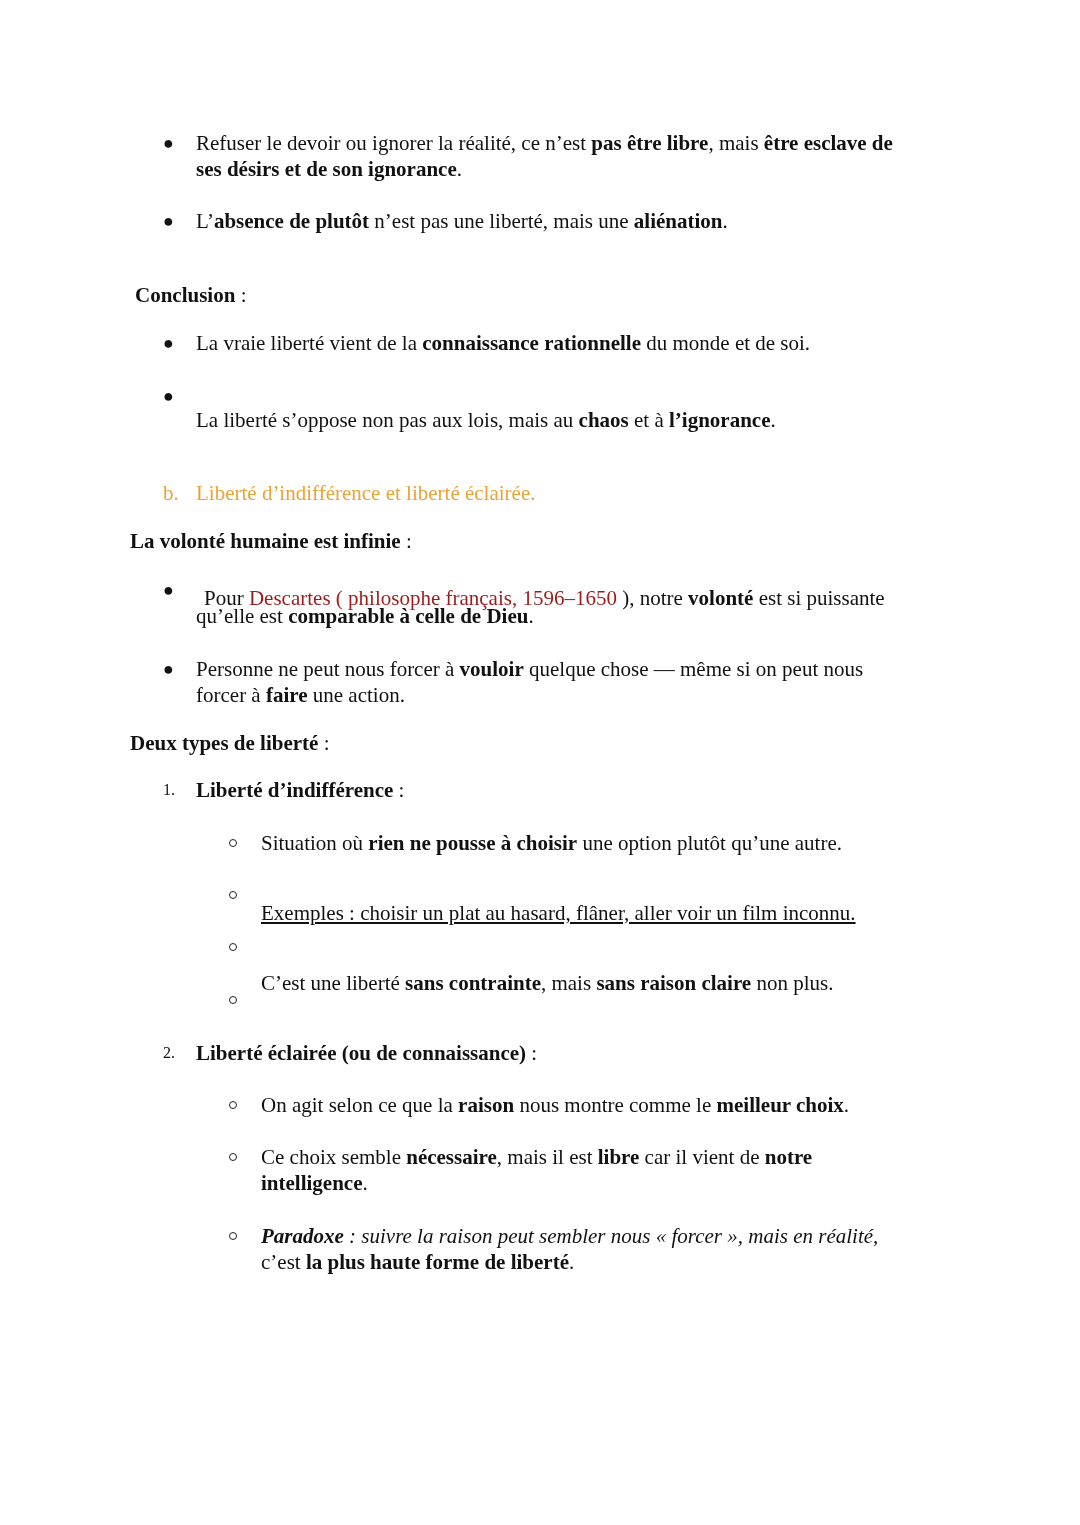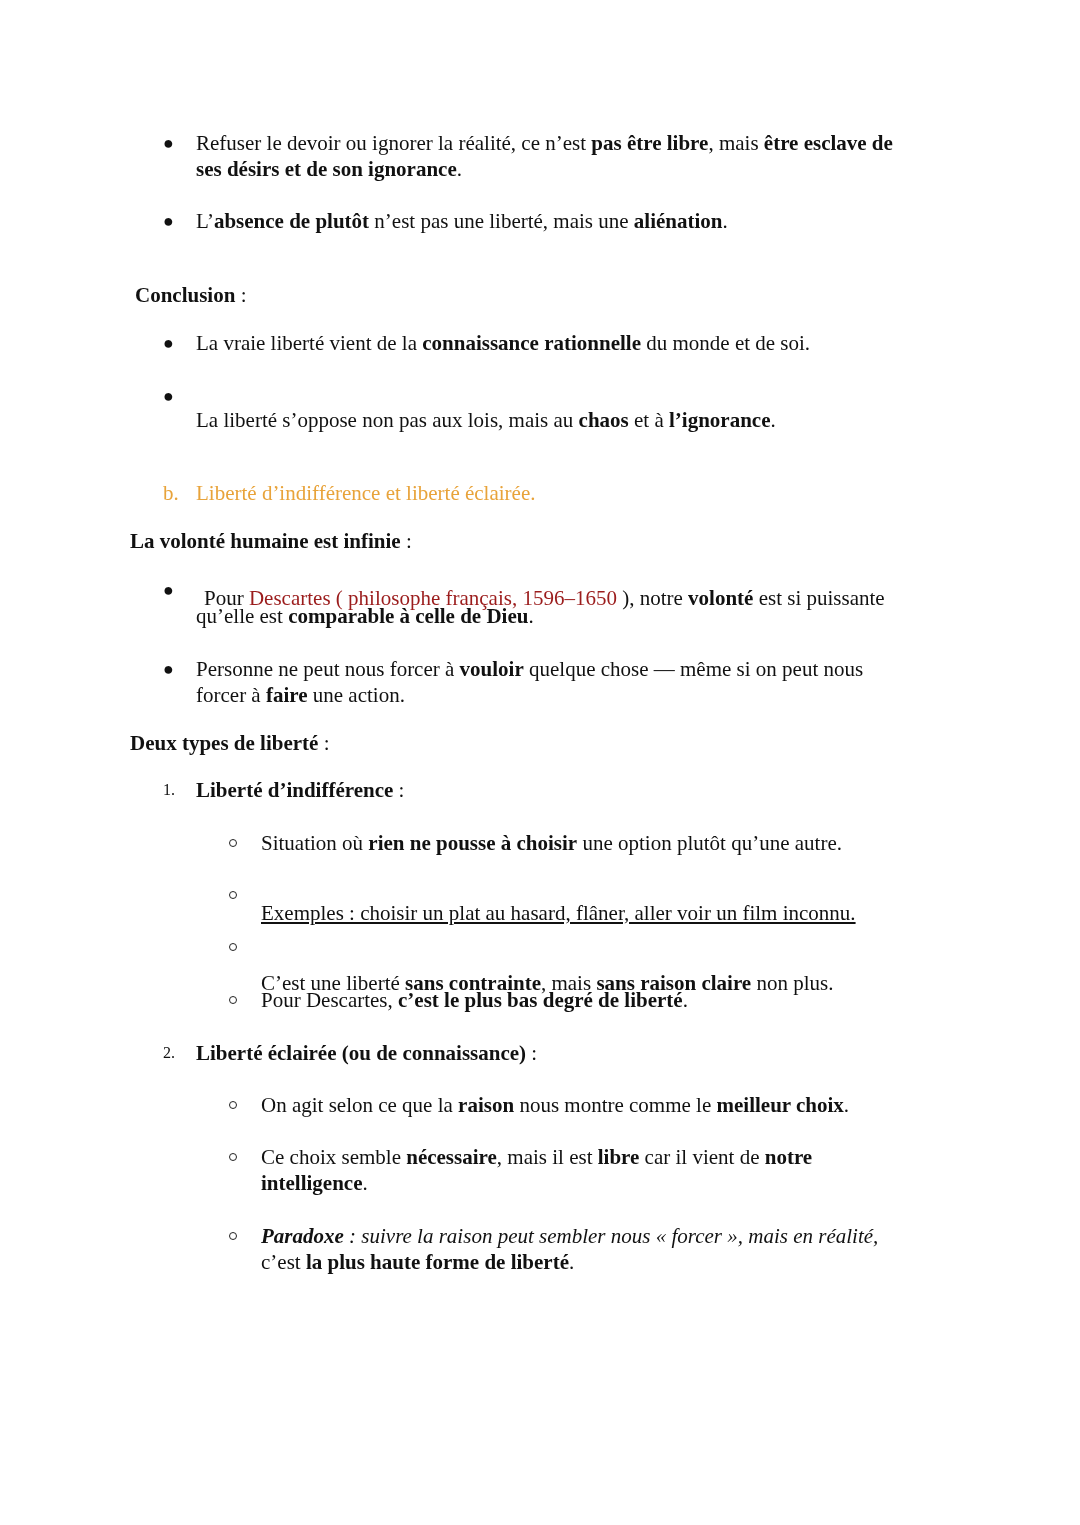--- a/index.html
+++ b/index.html
@@ -105,21 +105,20 @@
   <span class="circle" style="left:229px; top:839px;"></span>
   <div class="line" style="left:261px; top:830px;"><span>Situation où </span><b>rien ne pousse à choisir</b><span> une option plutôt qu’une autre.</span></div>
 
   <span class="circle" style="left:229px; top:891px;"></span>
   <div class="line" style="left:261px; top:900px;text-decoration:underline;"><span>Exemples : choisir un plat au hasard, flâner, aller voir un film inconnu.</span></div>
 
   <span class="circle" style="left:229px; top:943px;"></span>
   <div class="line" style="left:261px; top:970px;"><span>C’est une liberté </span><b>sans contrainte</b><span>, mais </span><b>sans raison claire</b><span> non plus.</span></div>
 
   <span class="circle" style="left:229px; top:996px;"></span>
-  <div class="line" style="left:261px; top:987px;"><span> Pour Descartes, </span><b>c’est le plus bas degré de liberté</b><span>.</span></div>
 
   <span class="num" style="left:163px; top:1040px;">2.</span>
   <div class="line" style="left:196px; top:1040px;">
     <b>Liberté éclairée (ou de connaissance)</b><span> :</span>
   </div>
 
   <span class="circle" style="left:229px; top:1101px;"></span>
   <div class="line" style="left:261px; top:1092px;"><span>On agit selon ce que la </span><b>raison</b><span> nous montre comme le </span><b>meilleur choix</b><span>.</span></div>
 
   <span class="circle" style="left:229px; top:1153px;"></span>

